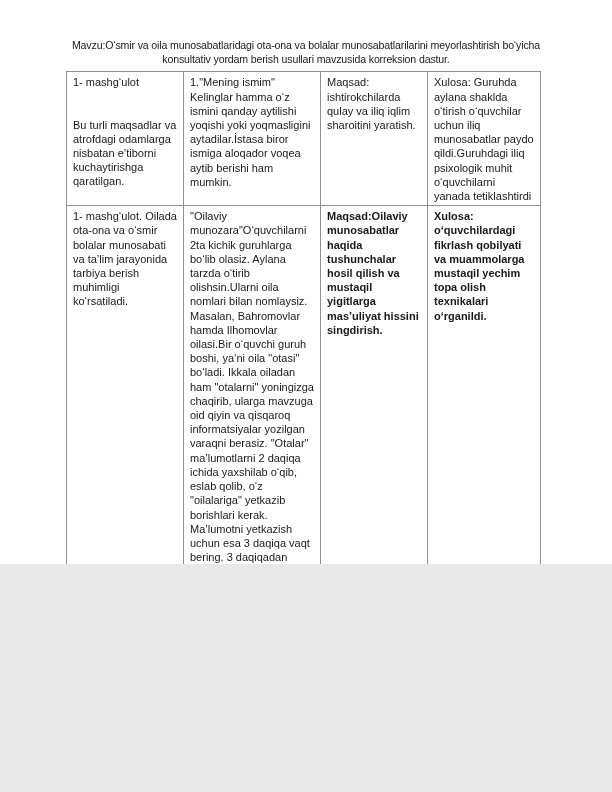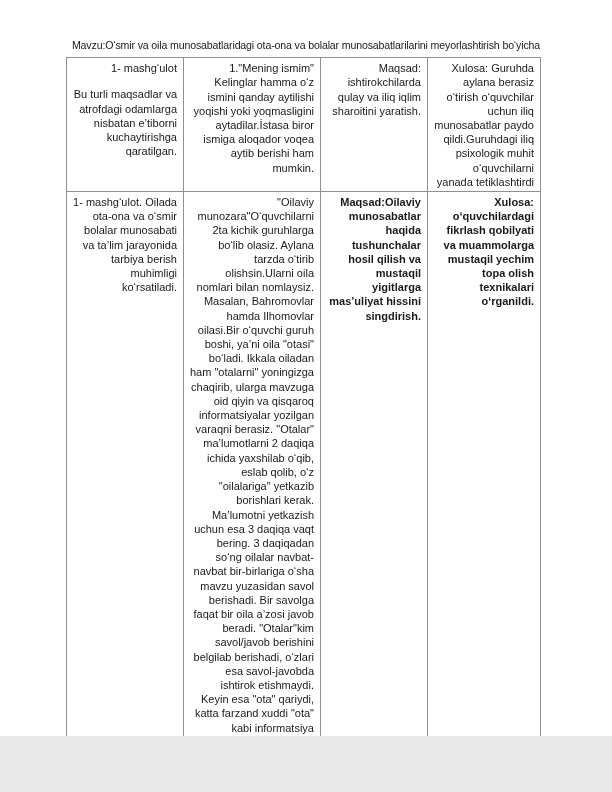--- a/index.html
+++ b/index.html
@@ -3,21 +3,21 @@
 <meta charset="utf-8">
 <style>
   html, body {
     margin: 0;
     padding: 0;
     background: #e8e8e8;
   }
   .page {
     position: relative;
     width: 612px;
-    height: 736px;
+    height: 564px;
     margin: 0 auto;
     background: #ffffff;
     box-sizing: border-box;
     padding: 38px 66px 0 66px;
     font-family: "Liberation Sans", "DejaVu Sans", sans-serif;
     color: #1a1a1a;
     overflow: hidden;
   }
   .doc-title {
     margin: 0 0 5px 0;
@@ -27,52 +27,52 @@
     text-align: center;
     font-size: 10.6px;
     line-height: 14.2px;
     letter-spacing: -0.15px;
     overflow: visible;
   }
   table.grid {
     border-collapse: collapse;
     table-layout: fixed;
     width: 474px;
-    text-align: right;
   }
   table.grid td {
     border: 1px solid #8f8f8f;
     vertical-align: top;
     box-sizing: border-box;
     padding: 3px 6px 2px 6px;
     font-size: 11px;
     line-height: 14.2px;
     overflow: hidden;
   }
   tr.row-1 { height: 125px; }
   tr.row-2 { height: 513px; }
   td p { margin: 0; }
-  td p.para-gap { margin-top: 12px; }
+  td p.para-gap { margin-top: 28px; }
   td.bold-small {
     font-weight: bold;
     font-size: 9px;
     line-height: 11.6px;
   }
   .col-1 { width: 117px; }
   .col-2 { width: 137px; }
   .col-3 { width: 107px; }
   .col-4 { width: 113px; }
 </style>
 </head>
 <body>
 
 <div class="page">
 
   <div class="doc-title">
     <div class="title-line">Mavzu:O‘smir va oila munosabatlaridagi ota-ona va bolalar munosabatlarilarini meyorlashtirish bo‘yicha</div>
+    <div class="title-line">konsultativ yordam berish usullari mavzusida korreksion dastur.</div>
   </div>
 
   <table class="grid">
     <colgroup>
       <col class="col-1">
       <col class="col-2">
       <col class="col-3">
       <col class="col-4">
     </colgroup>
     <tbody>
@@ -81,21 +81,21 @@
           <p>1- mashg‘ulot</p>
           <p class="para-gap">Bu turli maqsadlar va atrofdagi odamlarga nisbatan e’tiborni kuchaytirishga qaratilgan.</p>
         </td>
         <td>
           <p>1."Mening ismim" Kelinglar hamma o‘z ismini qanday aytilishi yoqishi yoki yoqmasligini aytadilar.İstasa biror ismiga aloqador voqea aytib berishi ham mumkin.</p>
         </td>
         <td>
           <p>Maqsad: ishtirokchilarda qulay va iliq iqlim sharoitini yaratish.</p>
         </td>
         <td>
-          <p>Xulosa: Guruhda aylana berasiz o‘tirish o‘quvchilar uchun iliq munosabatlar paydo qildi.Guruhdagi iliq psixologik muhit o‘quvchilarni yanada tetiklashtirdi</p>
+          <p>Xulosa: Guruhda aylana shaklda o‘tirish o‘quvchilar uchun iliq munosabatlar paydo qildi.Guruhdagi iliq psixologik muhit o‘quvchilarni yanada tetiklashtirdi</p>
         </td>
       </tr>
       <tr class="row-2">
         <td>
           <p>1- mashg‘ulot. Oilada ota-ona va o‘smir bolalar munosabati va ta’lim jarayonida tarbiya berish muhimligi ko‘rsatiladi.</p>
         </td>
         <td>
           <p>"Oilaviy munozara"O‘quvchilarni 2ta kichik guruhlarga bo‘lib olasiz. Aylana tarzda o‘tirib olishsin.Ularni oila nomlari bilan nomlaysiz. Masalan, Bahromovlar hamda Ilhomovlar oilasi.Bir o‘quvchi guruh boshi, ya’ni oila "otasi" bo‘ladi. Ikkala oiladan ham "otalarni" yoningizga chaqirib, ularga mavzuga oid qiyin va qisqaroq informatsiyalar yozilgan varaqni berasiz. "Otalar" ma’lumotlarni 2 daqiqa ichida yaxshilab o‘qib, eslab qolib, o‘z "oilalariga" yetkazib borishlari kerak. Ma’lumotni yetkazish uchun esa 3 daqiqa vaqt bering. 3 daqiqadan so‘ng oilalar navbat-navbat bir-birlariga o‘sha mavzu yuzasidan savol berishadi. Bir savolga faqat bir oila a’zosi javob beradi. "Otalar"kim savol/javob berishini belgilab berishadi, o‘zlari esa savol-javobda ishtirok etishmaydi. Keyin esa "ota" qariydi, katta farzand xuddi "ota" kabi informatsiya yetkazib</p>
         </td>
         <td class="bold-small">

